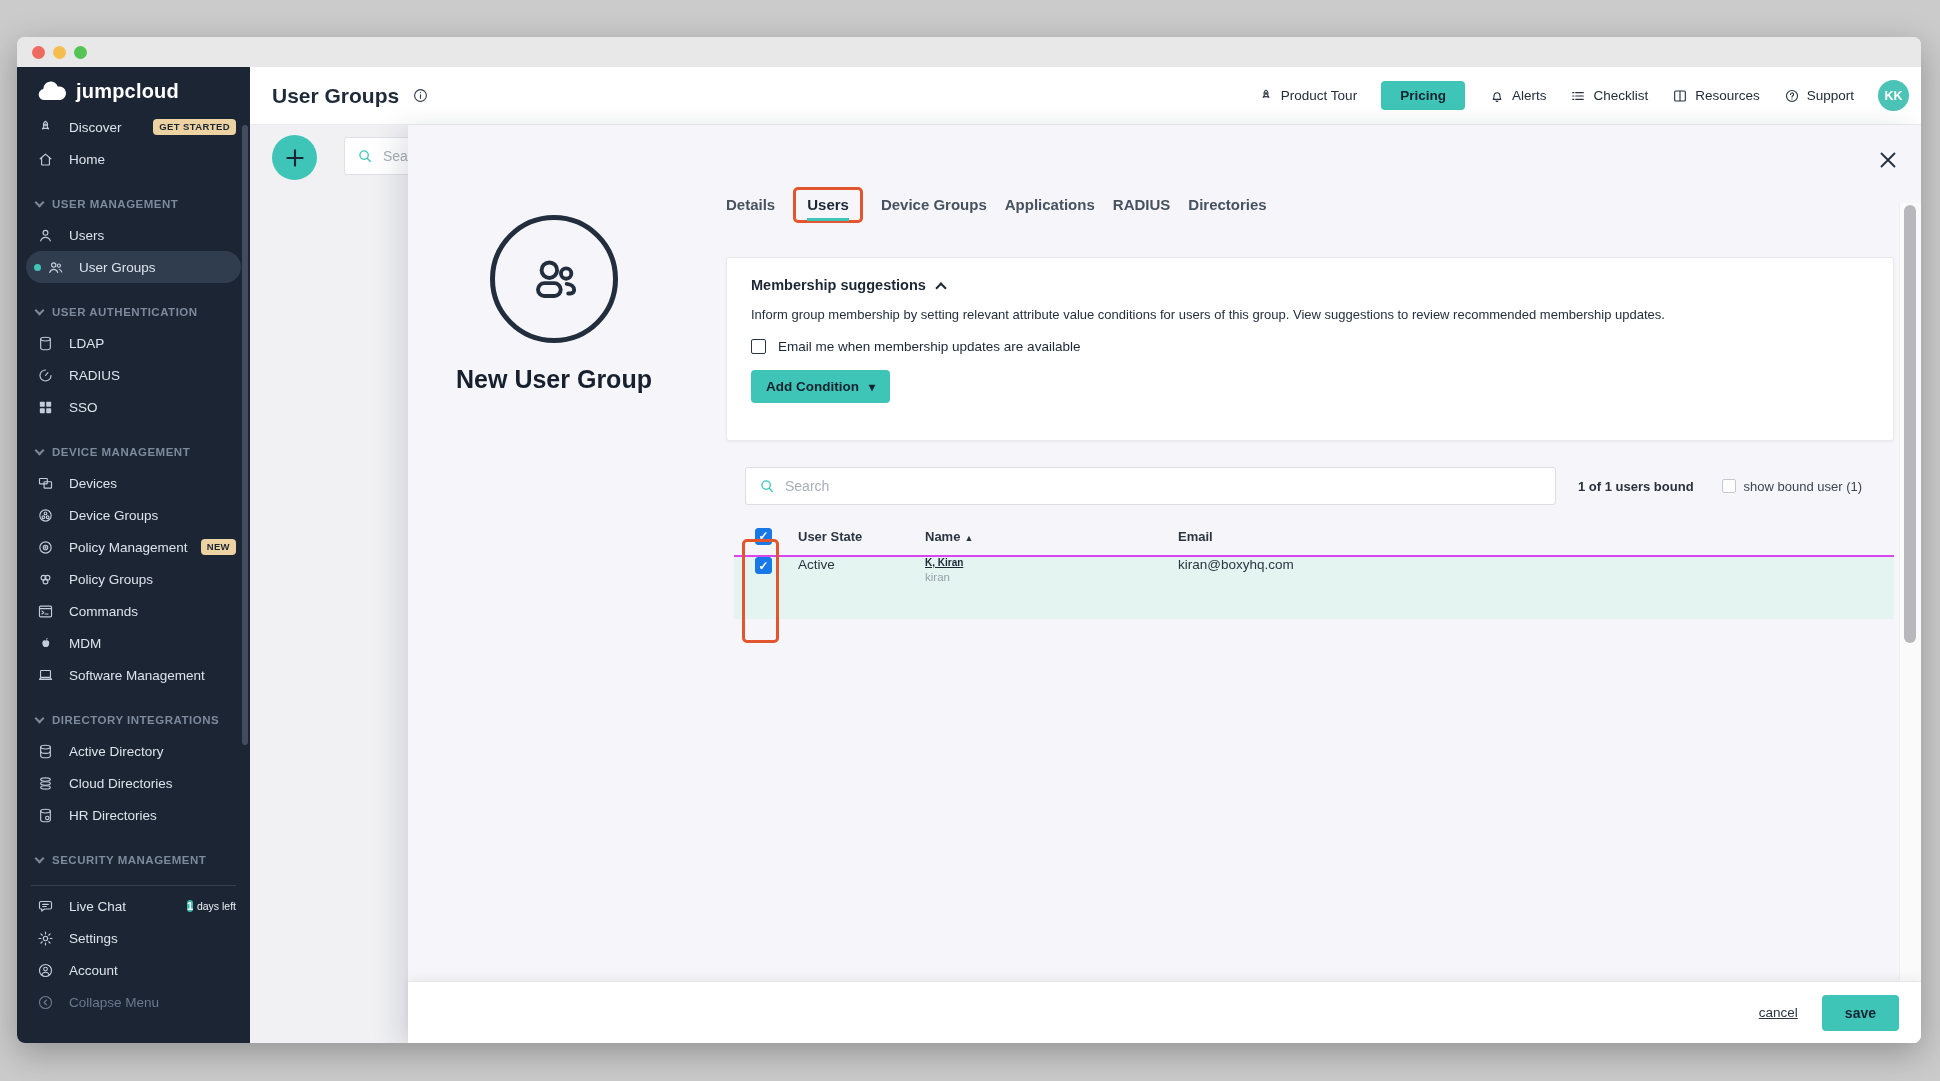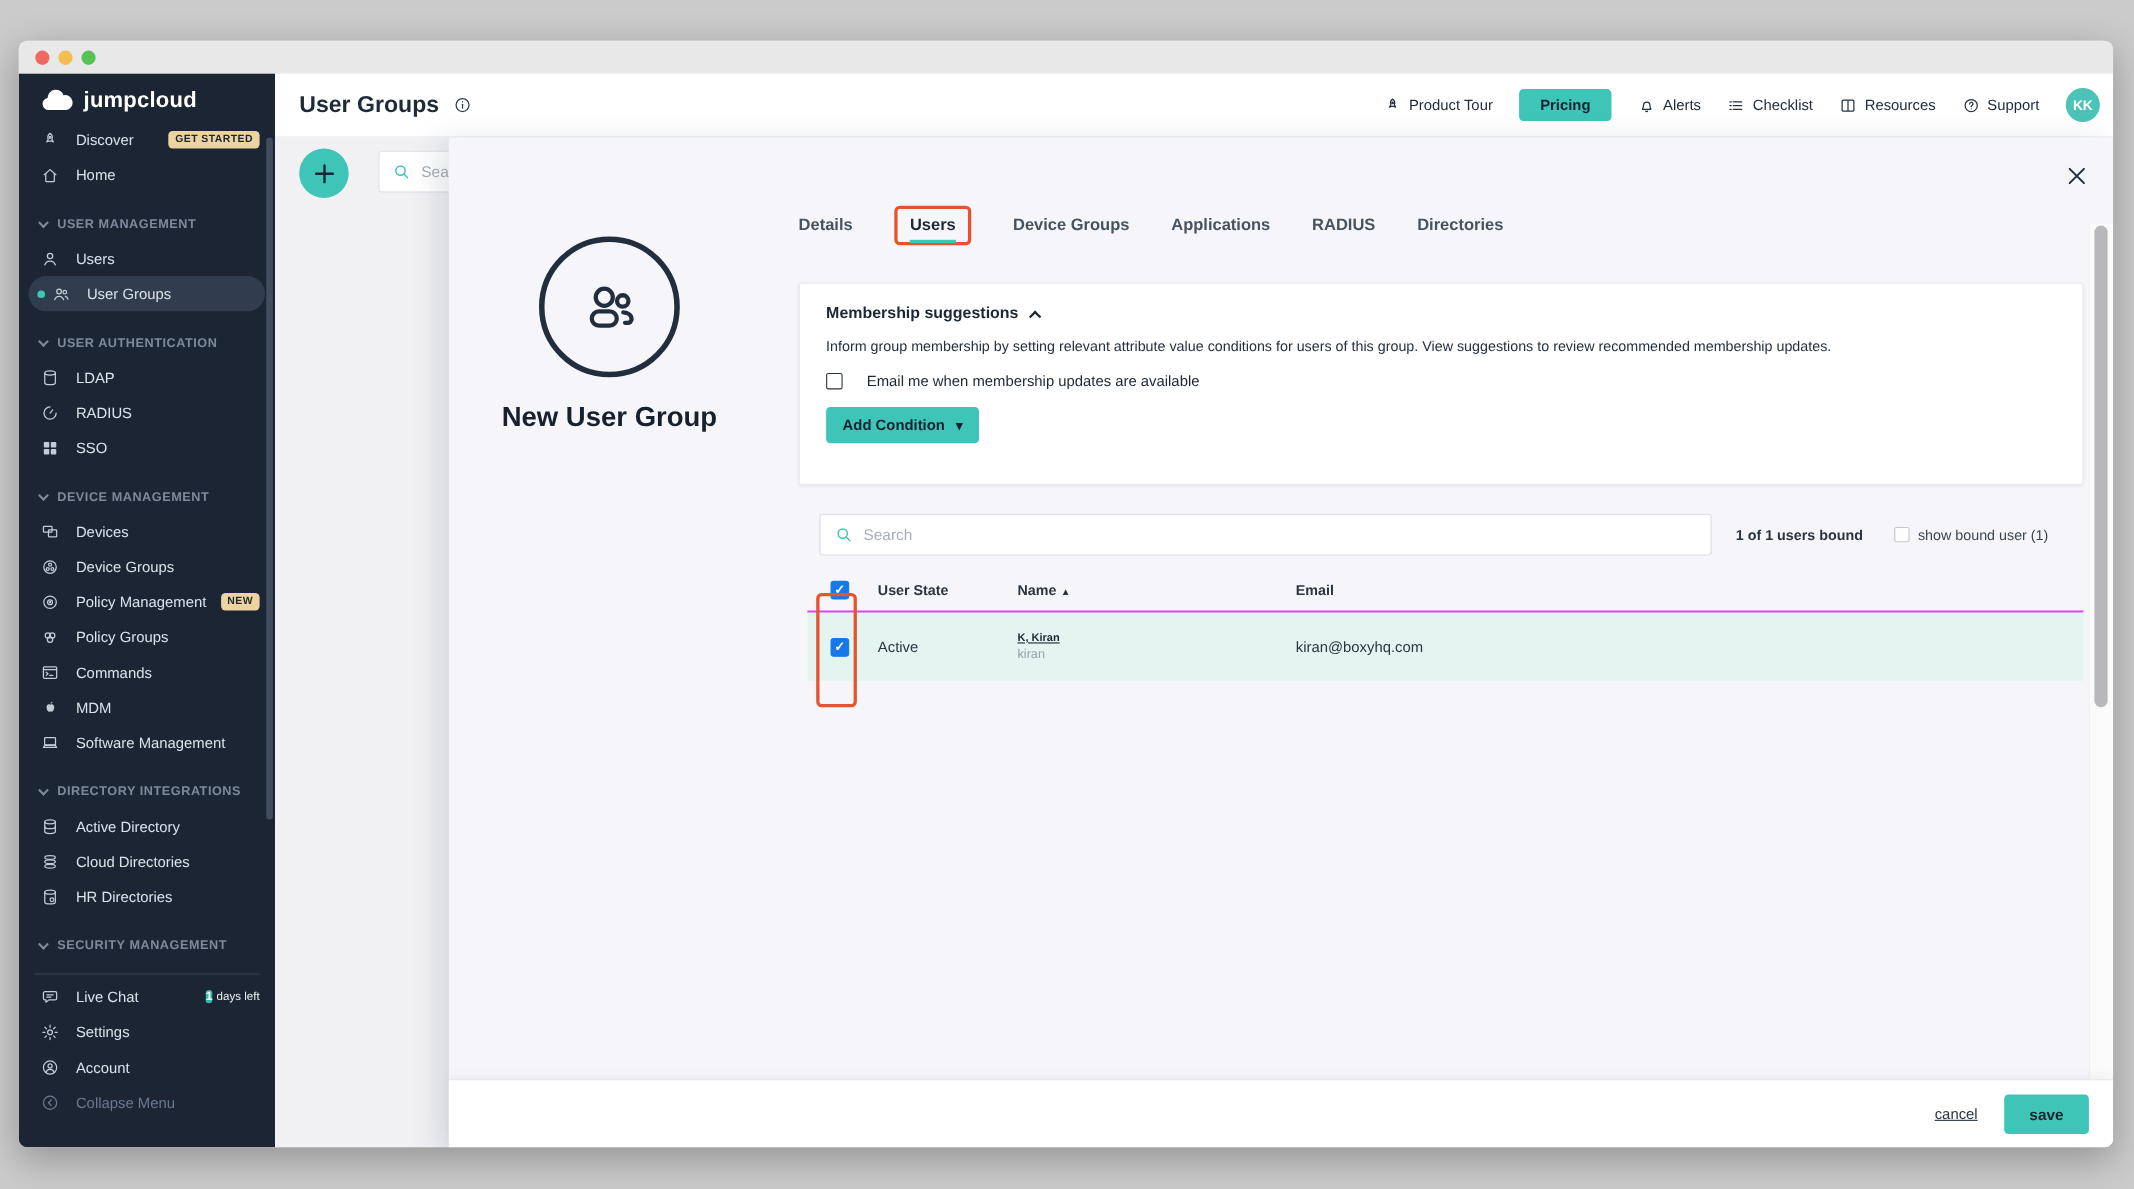--- a/index.html
+++ b/index.html
@@ -86,54 +86,54 @@
   
   .drawer { position:absolute; left:158px; top:58px; right:0; bottom:0; background:#f6f6fa;
     z-index:10; box-shadow:-10px 4px 26px rgba(25,35,55,.13); }
   .close-x { position:absolute; top:22px; right:20px; width:26px; height:26px; color:#232e3d;
     background:none; border:none; cursor:default; }
   .group-icon-circle { position:absolute; left:82px; top:90px; width:128px; height:128px;
     border:5px solid #222e3e; border-radius:50%; display:flex; align-items:center; justify-content:center; }
   .group-name { position:absolute; left:26px; top:240px; width:240px; text-align:center;
     font-size:25px; font-weight:800; color:#16202e; }
 
-  .tabs { position:absolute; left:318px; top:62px; display:flex; align-items:center; gap:38px;
+  .tabs { position:absolute; left:318px; top:62px; display:flex; align-items:center; gap:18px;
     font-size:15px; font-weight:bold; color:#46525f; }
   .tab { padding-bottom:2px; }
   .tab-active-wrap { border:3px solid #e2552e; border-radius:5px; padding:6px 11px 7px; }
   .tab-active-wrap .tab { color:#1b2734; border-bottom:3px solid #3fc5b7; padding-bottom:5px; }
 
   .card { position:absolute; left:318px; top:132px; width:1168px; height:184px; background:#fff;
     border:1px solid #e9e9ee; border-radius:3px; box-shadow:0 1px 3px rgba(0,0,0,.05);
     padding:19px 24px; }
   .card-title-row { display:flex; align-items:center; gap:11px; font-size:14.5px; font-weight:bold; color:#1c2735; }
   .chev-up { width:8px; height:8px; border-left:2px solid #1c2735; border-top:2px solid #1c2735;
     transform:rotate(45deg); margin-top:5px; }
   .card-desc { margin-top:14px; font-size:13px; color:#25303f; }
-  .cb-row { margin-top:17px; display:flex; align-items:center; gap:22px; font-size:13.5px; color:#1c2735; }
+  .cb-row { margin-top:17px; display:flex; align-items:center; gap:12px; font-size:13.5px; color:#1c2735; }
   .cb-empty { width:15px; height:15px; border:1.5px solid #2a3443; border-radius:2px; background:#fff; flex-shrink:0; }
   .add-condition { margin-top:16px; display:inline-flex; align-items:center; gap:10px;
     background:#3fc5b7; color:#13222f; font-weight:bold; font-size:13.5px; border-radius:4px;
     padding:9px 15px; border:none; font-family:inherit; }
   .caret-down::after { content:"▾"; font-size:12px; }
 
   .users-section { position:absolute; left:326px; top:330px; width:1160px; }
   .us-heading { font-size:13.5px; font-weight:bold; color:#1c2735; padding-left:11px; }
   .us-controls { display:flex; align-items:center; margin-top:12px; padding-left:11px; }
   .us-search { width:811px; height:38px; background:#fff; border:1px solid #dcdce2; border-radius:3px;
     display:flex; align-items:center; gap:9px; padding:0 12px; }
   .bound-summary { margin-left:22px; font-size:13px; font-weight:bold; color:#29323e; white-space:nowrap; }
   .show-bound { margin-left:28px; display:flex; align-items:center; gap:8px; font-size:13px;
     color:#3a4552; white-space:nowrap; }
   .cb-light { width:14px; height:14px; border:1.5px solid #c3c9d0; border-radius:2px; background:#fdfdfe; flex-shrink:0; }
 
   .utable { margin-top:12px; width:1160px; }
   .thead { display:flex; align-items:center; height:40px; border-bottom:2px solid #d946ef;
     font-size:13px; font-weight:bold; color:#2a3542; }
-  .trow { display:flex; align-items:center; height:62px; background:#e4f5f1; font-size:13.5px; color:#2a3542; }
+  .trow { display:flex; height:62px; background:#e4f5f1; font-size:13.5px; color:#2a3542; }
   .col-cb { width:64px; padding-left:21px; }
   .col-state { width:127px; }
   .col-name { width:253px; }
   .col-email { flex:1; }
   .cb-checked { width:17px; height:17px; background:#1878e8; border:1px solid #1878e8; border-radius:3px;
     color:#fff; display:flex; align-items:center; justify-content:center; font-size:12px; font-weight:bold; }
   .cb-checked::after { content:"✓"; }
   .sort-arrow { font-size:9px; color:#2a3542; margin-left:4px; }
   .name-link { font-size:10px; font-weight:bold; color:#1c2735; text-decoration:underline; }
   .name-sub { font-size:11.5px; color:#96a0ab; margin-top:3px; }

